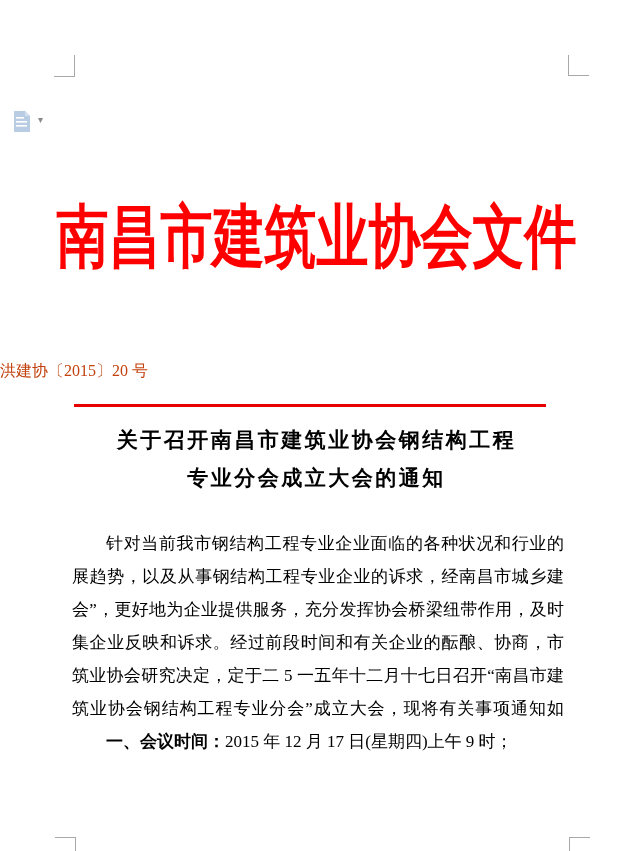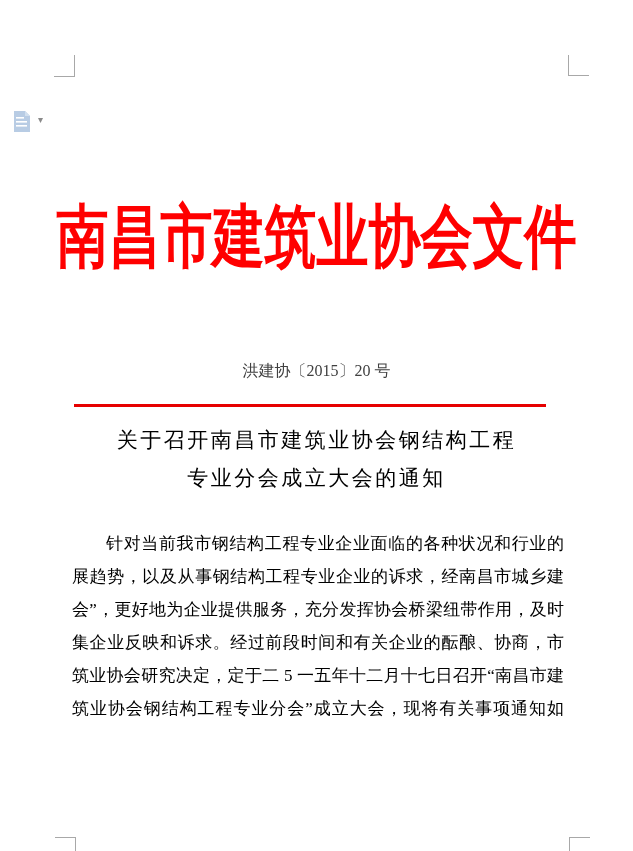--- a/index.html
+++ b/index.html
@@ -23,27 +23,27 @@
 
   .red-header{
     position:absolute;left:0;right:0;top:196px;height:80px;line-height:80px;
     text-align:center;color:#ff0000;font-weight:bold;white-space:nowrap;
     font-family:"Liberation Sans","DejaVu Sans",sans-serif;
     font-size:52px;letter-spacing:0px;
     transform:scaleY(1.32);transform-origin:50% 50%;
   }
   .doc-number{
     position:absolute;left:0;right:0;top:358px;line-height:26px;
-    text-align:center;font-size:16px;color:#404040;
+    text-align:left;font-size:16px;color:#c2410c;
   }
   .red-rule{position:absolute;left:74px;top:404px;width:472px;height:2.5px;background:#e60000;}
 
   .doc-title{
     position:absolute;left:0;right:0;top:421px;text-align:center;
-    font-weight:normal;font-size:21px;line-height:38px;letter-spacing:2.5px;
+    font-weight:bold;font-size:21px;line-height:38px;letter-spacing:2.5px;
     font-family:"Liberation Serif","DejaVu Serif",serif;
   }
 
   .body-text{position:absolute;left:72px;top:527px;width:492px;font-size:17px;}
   .line{line-height:33px;height:33px;white-space:nowrap;}
   .line.just{
     white-space:normal;
     text-align:justify;text-align-last:justify;text-justify:inter-character;
     overflow:hidden;
   }
@@ -83,15 +83,18 @@
     <div>专业分会成立大会的通知</div>
   </div>
 
   <div class="body-text">
     <div class="line just indent">针对当前我市钢结构工程专业企业面临的各种状况和行业的发</div>
     <div class="line just">展趋势，以及从事钢结构工程专业企业的诉求，经南昌市城乡建设</div>
     <div class="line just">会”，更好地为企业提供服务，充分发挥协会桥梁纽带作用，及时收</div>
     <div class="line just">集企业反映和诉求。经过前段时间和有关企业的酝酿、协商，市建</div>
     <div class="line just">筑业协会研究决定，定于二 5 一五年十二月十七日召开“南昌市建</div>
     <div class="line just">筑业协会钢结构工程专业分会”成立大会，现将有关事项通知如下：</div>
+    <div class="line meeting">
+      <span class="strong">一、会议时间：</span><span>2015 年 12 月 17 日(星期四)上午 9 时；</span>
+    </div>
   </div>
 
 </div>
 
 </body></html>

